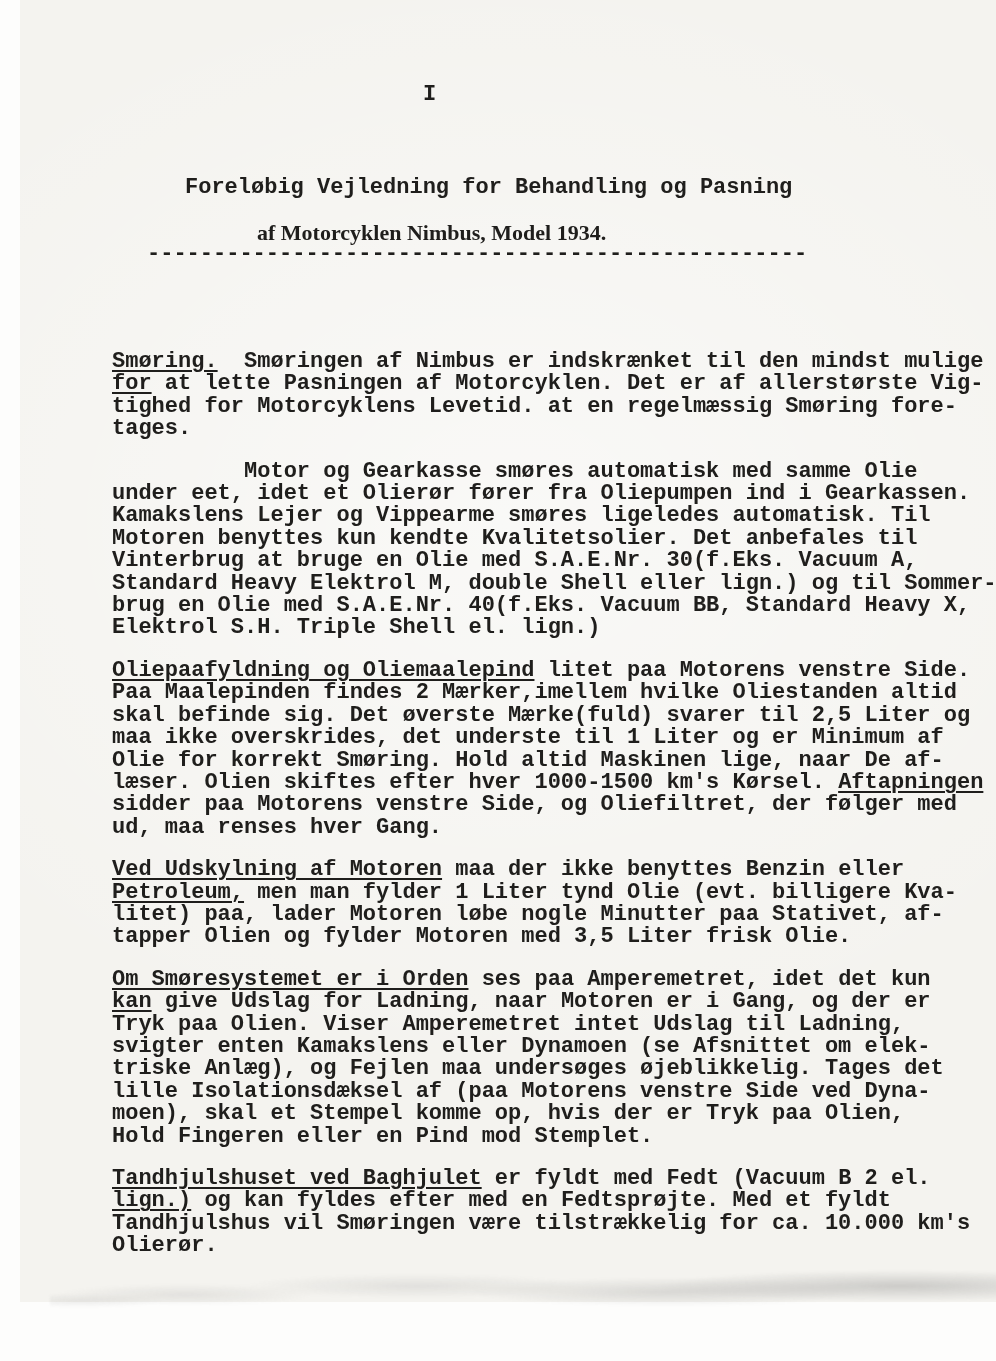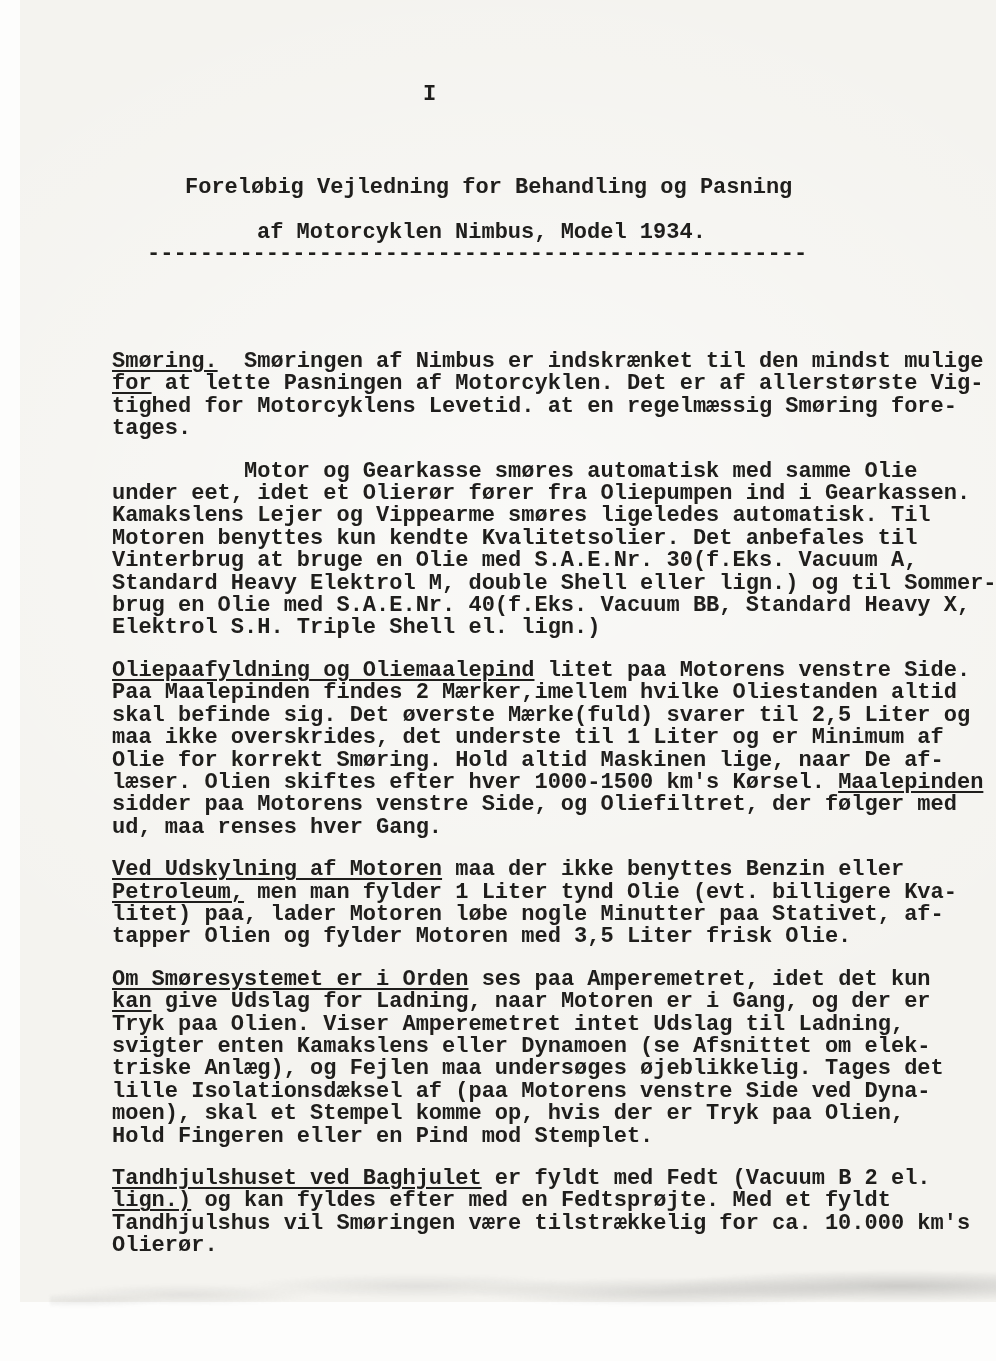--- a/index.html
+++ b/index.html
@@ -10,21 +10,21 @@
   }
   .paper{
     position:absolute;left:20px;top:0;width:976px;height:1302px;
     background:
       radial-gradient(ellipse 900px 700px at 50% 40%, rgba(255,255,255,0.5), rgba(255,255,255,0) 80%),
       #f4f3ef;
   }
   .ink{color:#1f1e1c;font-weight:700;font-size:22px;line-height:22.4px;}
   .roman{position:absolute;left:403px;top:84px;}
   .title1{position:absolute;left:158px;top:177px;margin-left:7px;}
-  .title2{position:absolute;left:237px;top:222px;}
+  .title2{position:absolute;left:237px;top:222px;font-family:Liberation Serif, serif;}
   .divider{position:absolute;left:127px;top:243px;letter-spacing:0;}
   .bodytext{position:absolute;left:92px;top:351px;width:890px;}
   .para{margin:0 0 20px 0;}
   .line{white-space:pre;}
   .u{text-decoration:underline;text-decoration-thickness:2px;text-underline-offset:3px;}
   .smudge{
     position:absolute;left:30px;top:1260px;width:966px;height:58px;
     background:
       radial-gradient(ellipse 340px 22px at 88% 45%, rgba(110,110,110,0.30), rgba(110,110,110,0) 72%),
       radial-gradient(ellipse 280px 20px at 64% 55%, rgba(120,120,120,0.22), rgba(120,120,120,0) 72%),
@@ -63,21 +63,21 @@
         <div class="line"><span>Standard Heavy Elektrol M, double Shell eller lign.) og til Sommer-</span></div>
         <div class="line"><span>brug en Olie med S.A.E.Nr. 40(f.Eks. Vacuum BB, Standard Heavy X,</span></div>
         <div class="line"><span>Elektrol S.H. Triple Shell el. lign.)</span></div>
       </div>
       <div class="para">
         <div class="line"><span class="u">Oliepaafyldning og Oliemaalepind</span><span> litet paa Motorens venstre Side.</span></div>
         <div class="line"><span>Paa Maalepinden findes 2 Mærker,imellem hvilke Oliestanden altid</span></div>
         <div class="line"><span>skal befinde sig. Det øverste Mærke(fuld) svarer til 2,5 Liter og</span></div>
         <div class="line"><span>maa ikke overskrides, det underste til 1 Liter og er Minimum af</span></div>
         <div class="line"><span>Olie for korrekt Smøring. Hold altid Maskinen lige, naar De af-</span></div>
-        <div class="line"><span>læser. Olien skiftes efter hver 1000-1500 km's Kørsel. </span><span class="u">Maalepinden</span></div>
+        <div class="line"><span>læser. Olien skiftes efter hver 1000-1500 km's Kørsel. </span><span class="u">Aftapningen</span></div>
         <div class="line"><span>sidder paa Motorens venstre Side, og Oliefiltret, der følger med</span></div>
         <div class="line"><span>ud, maa renses hver Gang.</span></div>
       </div>
       <div class="para">
         <div class="line"><span class="u">Ved Udskylning af Motoren</span><span> maa der ikke benyttes Benzin eller</span></div>
         <div class="line"><span class="u">Petroleum,</span><span> men man fylder 1 Liter tynd Olie (evt. billigere Kva-</span></div>
         <div class="line"><span>litet) paa, lader Motoren løbe nogle Minutter paa Stativet, af-</span></div>
         <div class="line"><span>tapper Olien og fylder Motoren med 3,5 Liter frisk Olie.</span></div>
       </div>
       <div class="para">

